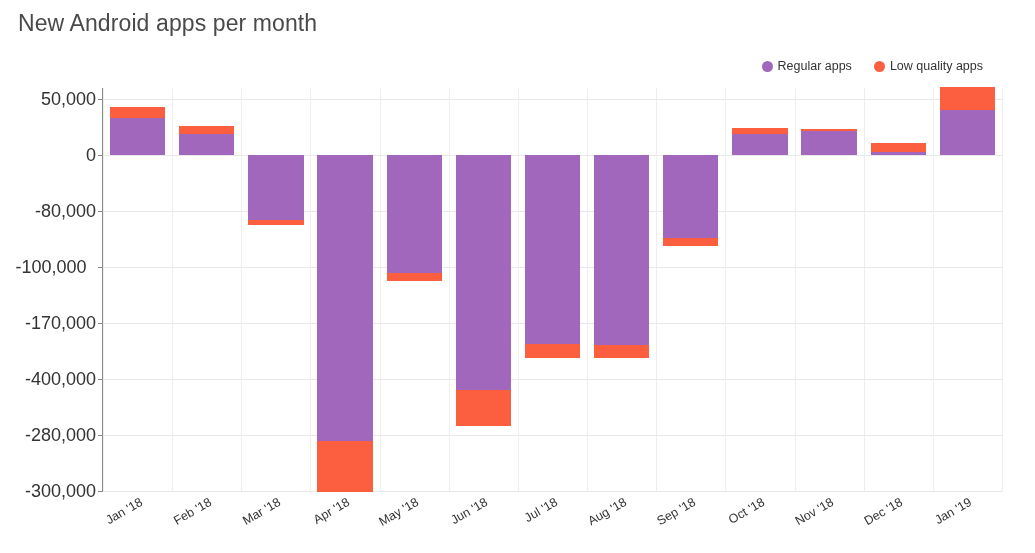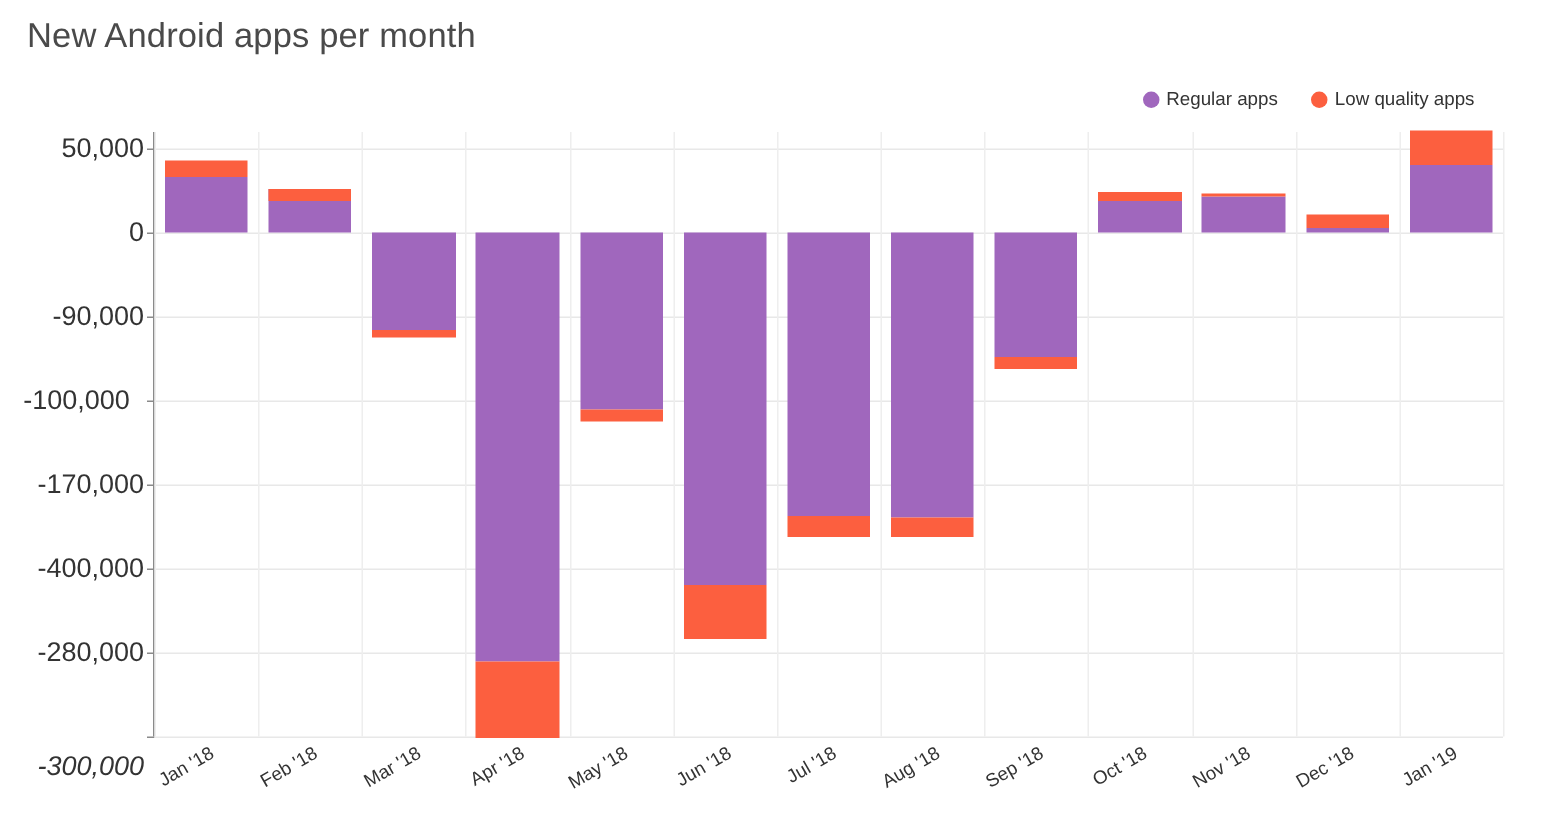--- a/index.html
+++ b/index.html
@@ -155,31 +155,31 @@
       </div>
     </div>
 
   <div id="chart-title">New Android apps per month</div>
 
   <div id="y-ticks">
       <div class="y-tick" style="top: 11.1944px;">50,000</div>
       <div class="y-tick-mark" style="top: 11.1944px;"></div>
       <div class="y-tick" style="top: 67.1667px;">0</div>
       <div class="y-tick-mark" style="top: 67.1667px;"></div>
-      <div class="y-tick" style="top: 123.139px;">-90,000</div>
+      <div class="y-tick" style="top: 123.139px;">-80,000</div>
       <div class="y-tick-mark" style="top: 123.139px;"></div>
       <div class="y-tick" style="top: 179.111px; text-align: center;">-100,000</div>
       <div class="y-tick-mark" style="top: 179.111px;"></div>
       <div class="y-tick" style="top: 235.083px;">-170,000</div>
       <div class="y-tick-mark" style="top: 235.083px;"></div>
       <div class="y-tick" style="top: 291.056px;">-400,000</div>
       <div class="y-tick-mark" style="top: 291.056px;"></div>
       <div class="y-tick" style="top: 347.028px;">-280,000</div>
       <div class="y-tick-mark" style="top: 347.028px;"></div>
-      <div class="y-tick" style="top: 423px; font-style: italic;">-300,000</div>
+      <div class="y-tick" style="top: 403px;">-300,000</div>
       <div class="y-tick-mark" style="top: 403px;"></div>
     </div>
   <div id="axis-y-line"></div>
 
   <div id="plot-area">
       <div class="gridline-h" style="top: 11.1944px;"></div>
       <div class="gridline-h" style="top: 67.1667px;"></div>
       <div class="gridline-h" style="top: 123.139px;"></div>
       <div class="gridline-h" style="top: 179.111px;"></div>
       <div class="gridline-h" style="top: 235.083px;"></div>

